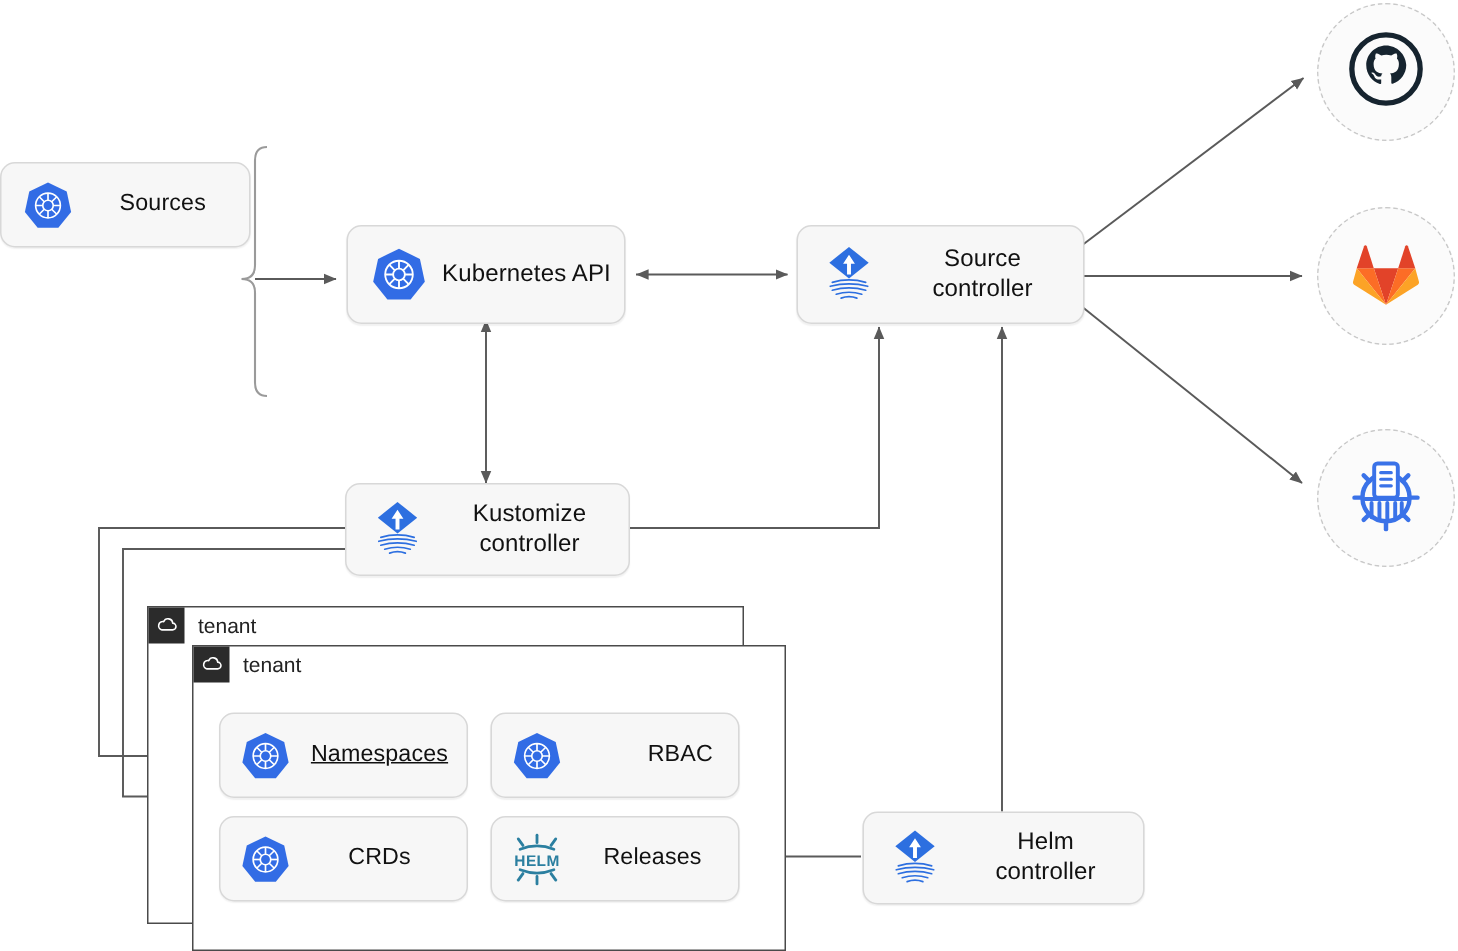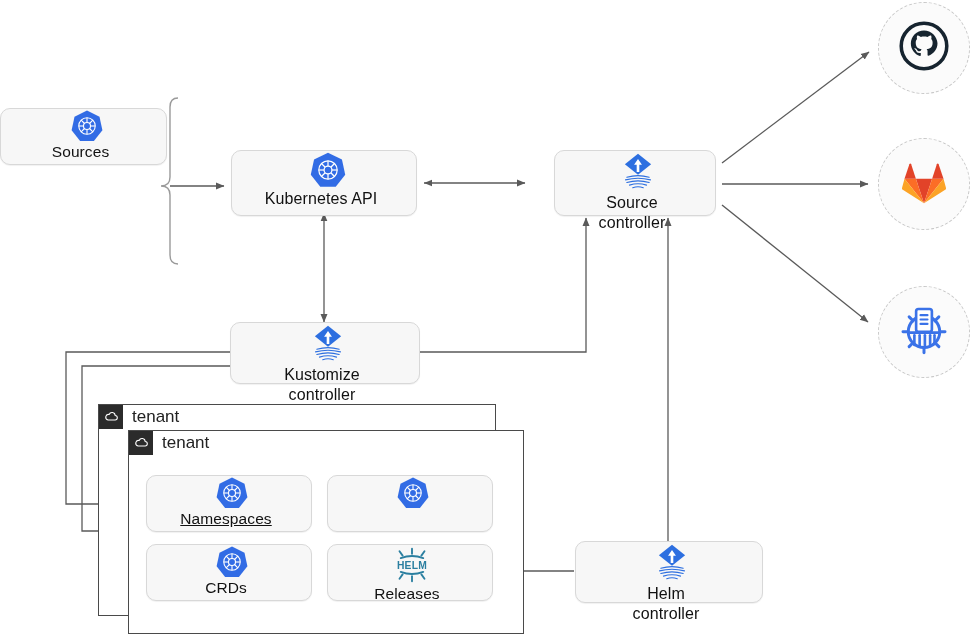--- a/index.html
+++ b/index.html
@@ -10,21 +10,20 @@
 
   svg.wires{position:absolute;left:0;top:0;width:972px;height:634px;overflow:visible;}
 
   
   .node{
     position:absolute;box-sizing:border-box;
     background:#f7f7f7;border:1px solid #d8d8d8;border-radius:10px;
     display:flex;align-items:center;
     box-shadow:0 1px 1px rgba(0,0,0,.06);
     z-index:5;
-    flex-direction:column;
   }
   .node .ico{flex:0 0 auto;display:flex;align-items:center;justify-content:center;}
   .node .lbl{
     flex:1 1 auto;text-align:center;line-height:1.22;
     font-size:15.5px;color:#111;letter-spacing:.1px;padding-right:6px;
   }
   .node.big .lbl{font-size:16px;}
 
   
   .tenant{
@@ -35,21 +34,21 @@
   .tenant-bar{
     position:absolute;left:-1px;top:-1px;
     height:24px;display:flex;align-items:center;
     background:#ffffff;border:1px solid #4a4a4a;border-bottom:none;
     padding-right:10px;box-sizing:border-box;
   }
   .tenant-tabico{
     width:24px;height:24px;background:#2b2b2b;
     display:flex;align-items:center;justify-content:center;flex:0 0 auto;
   }
-  .tenant-name{font-size:17px;color:#222;padding-left:9px;white-space:nowrap;}
+  .tenant-name{font-size:14px;color:#222;padding-left:9px;white-space:nowrap;}
 
   
   .dcircle{
     position:absolute;box-sizing:border-box;
     width:92px;height:92px;border-radius:50%;
     border:1.4px dashed #c9c9c9;background:#fbfbfb;
     display:flex;align-items:center;justify-content:center;
     z-index:5;
   }
 </style>
@@ -132,21 +131,21 @@
           <line x1="21" y1="21" x2="27.3" y2="27.3"></line>
             <line x1="36.7" y1="36.7" x2="43" y2="43"></line>
           <line x1="43" y1="21" x2="36.7" y2="27.3"></line>
             <line x1="27.3" y1="36.7" x2="21" y2="43"></line>
         </g>
       </svg>
     </span>
     <span class="lbl">Kubernetes API</span>
   </div>
 
-  <div class="node big" style="left:554px;top:150px;width:162px;height:66px;">
+  <div class="node big" style="left:531px;top:150px;width:192px;height:66px;">
     <span class="ico" style="width:56px;margin-left:6px;">
       <svg width="42" height="42" viewBox="0 0 64 64">
         <polygon points="32,4 52,20 32,36 12,20" fill="#2D6FE0"></polygon>
         <path d="M32,12 L38,21 L34,21 L34,32 L30,32 L30,21 L26,21 z" fill="#ffffff"></path>
         <g stroke="#2D6FE0" stroke-width="1.7" fill="none" stroke-linecap="round">
           <path d="M15,40 q17,-5 34,0"></path>
           <path d="M13,44 q19,-5 38,0"></path>
           <path d="M15,48 q17,-5 34,0"></path>
           <path d="M19,52 q13,-4 26,0"></path>
           <path d="M24,56 q8,-3 16,0"></path>

